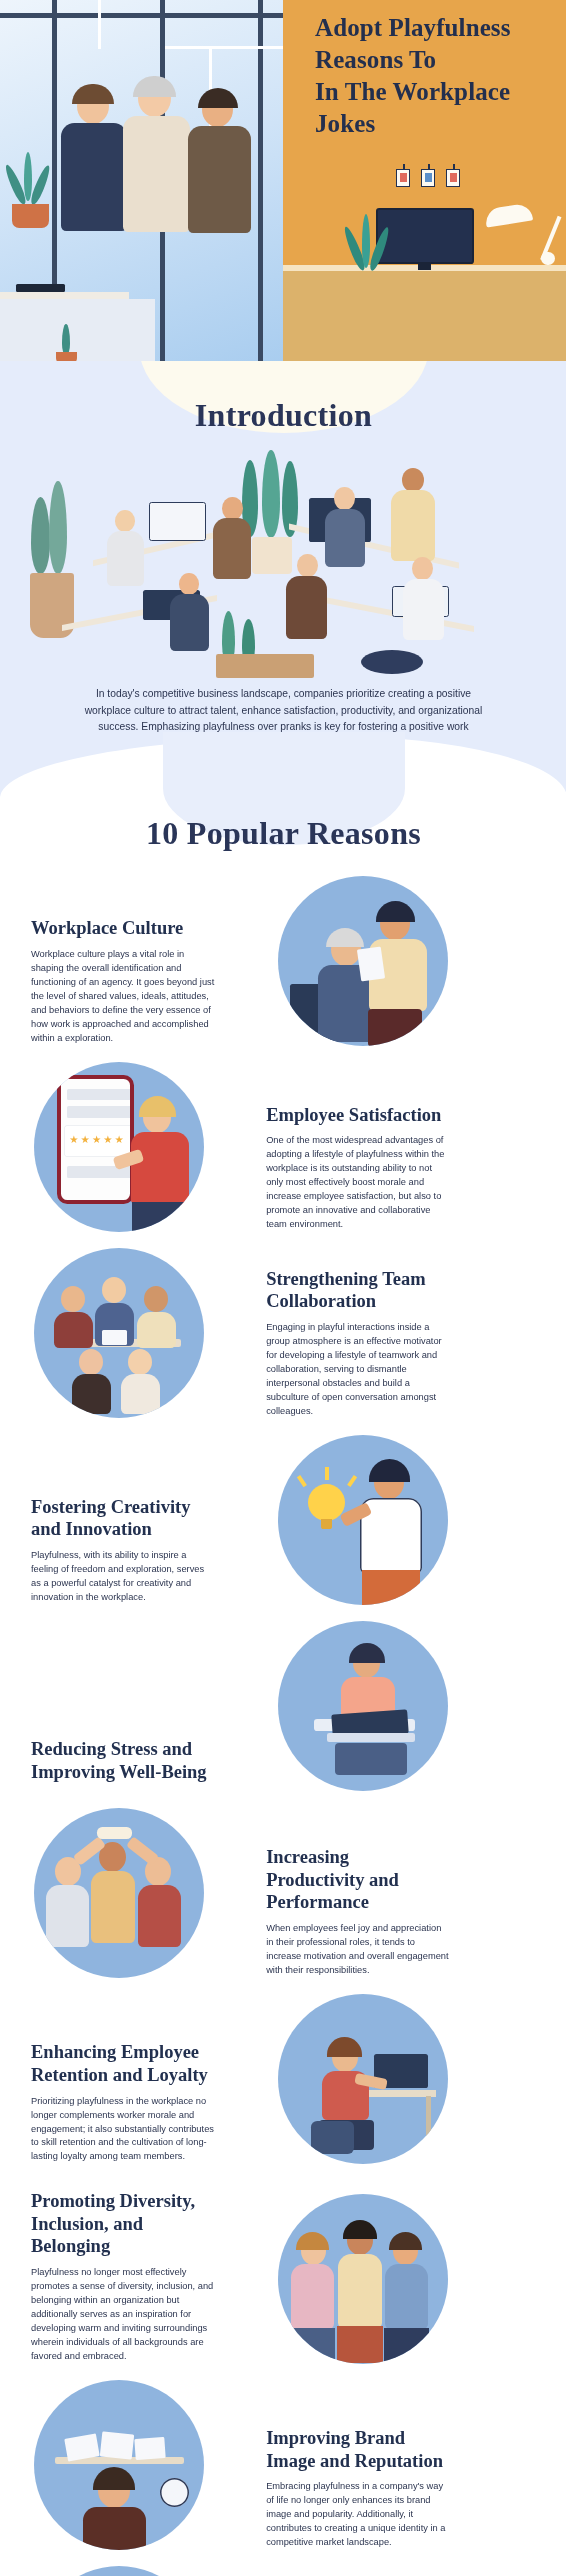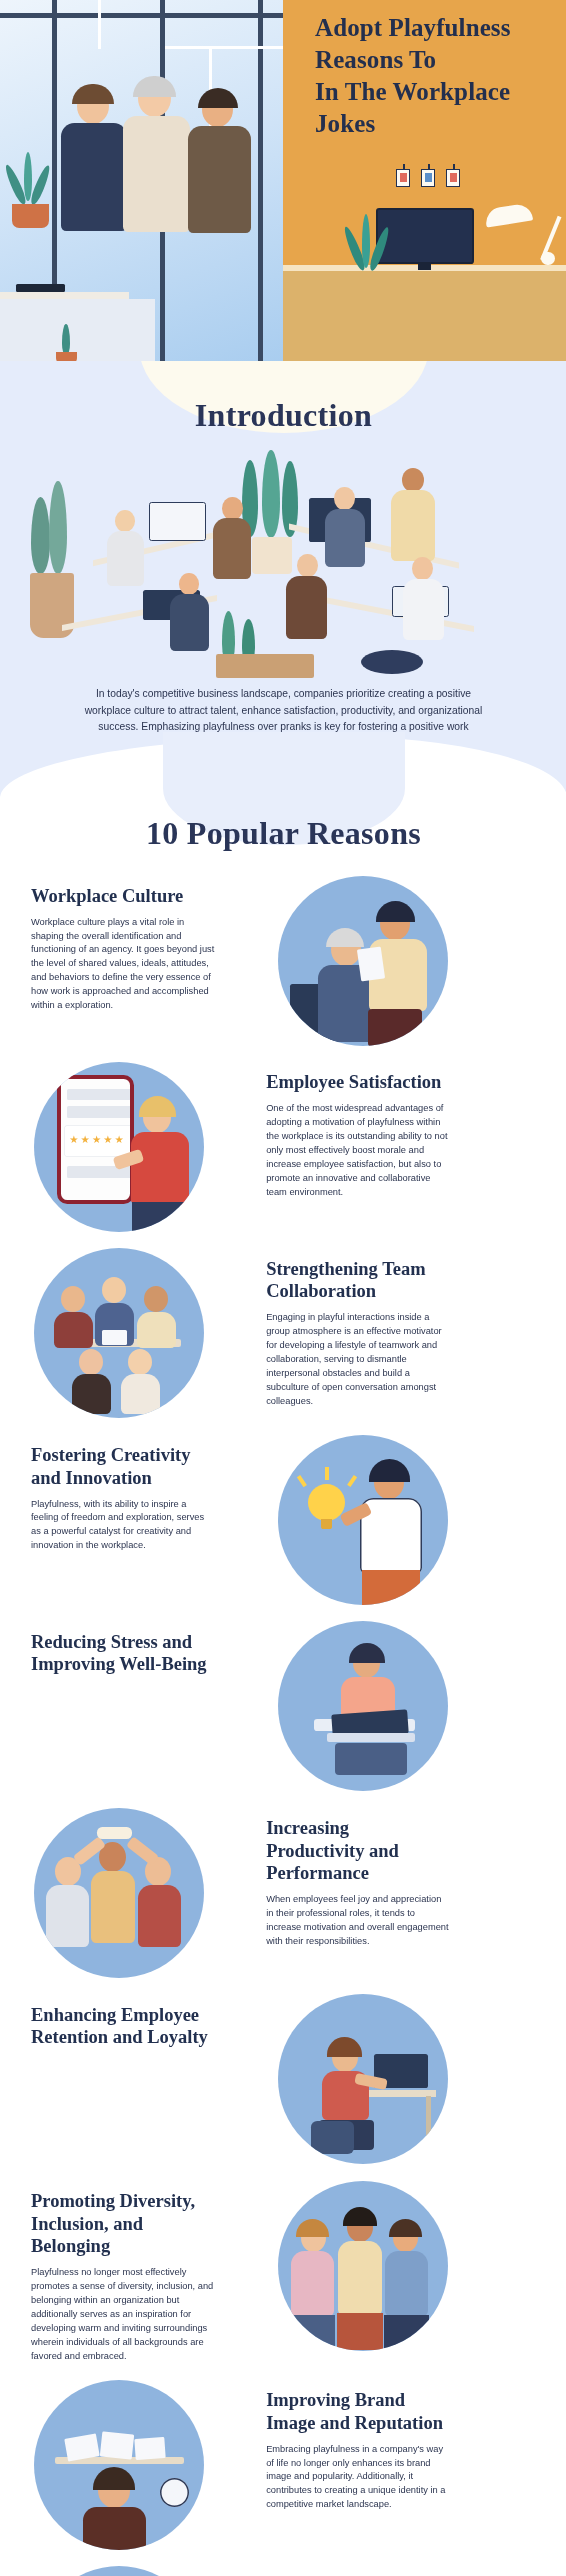--- a/index.html
+++ b/index.html
@@ -75,21 +75,21 @@
   }
 
   
   .reasons-head { position: relative; background: #ffffff; padding: 17.5px 0 3.1px; }
   .reasons-head::before {
     content:''; position:absolute; left: 50%; top: -65px; transform: translateX(-50%);
     width: 242px; height: 113px; background: #e8eefb; border-radius: 0 0 50% 50%;
   }
   .reasons { background: #ffffff; padding: 9.3px 0 10.3px; }
 
-  .row { display: flex; align-items: flex-start; width: 482px; padding: 7.2px 0 5.2px; }
+  .row { display: flex; align-items: flex-end; width: 482px; padding: 7.2px 0 5.2px; }
   .row.rev { flex-direction: row-reverse; }
   .col-text { width: 281px; padding: 13.4px 28px 0 31px; }
   .row.rev .col-text { padding: 13.4px 31px 0 28px; }
   .col-art { width: 286px; display: flex; justify-content: center; align-items: flex-start; padding-top: 4.1px; }
 
   .r-title {
     font-family: "Liberation Serif", serif; font-weight: 700;
     font-size: 18.5px; line-height: 1.22; color: #22304f; margin-bottom: 8.2px;
   }
   .r-body { font-size: 9.3px; line-height: 1.5; color: #2c3550; }
@@ -256,21 +256,21 @@
           <div class="fig body-sh" style="left:91px;top:63px;width:58px;height:72px;background:#f1dcae"></div>
           <div class="fig paper" style="left:81px;top:72px;width:24px;height:32px;transform:rotate(-8deg)"></div>
           <div class="fig" style="left:90px;top:133px;width:54px;height:38px;background:#5a2a2a;border-radius:4.1px"></div>
         </div>
       </div>
     </div>
 
     <div class="row rev">
       <div class="col-text">
         <div class="r-title">Employee Satisfaction</div>
-        <div class="r-body">One of the most widespread advantages of adopting a motivation of playfulness within the workplace is its outstanding ability to not only most effectively boost morale and increase employee satisfaction, but also to promote an innovative and collaborative team environment.</div>
+        <div class="r-body">One of the most widespread advantages of adopting a lifestyle of playfulness within the workplace is its outstanding ability to not only most effectively boost morale and increase employee satisfaction, but also to promote an innovative and collaborative team environment.</div>
       </div>
       <div class="col-art">
         <div class="circ">
           <div class="phone-frame" style="left:23px;top:13.4px">
             <div class="fig paper" style="left:6.2px;top:9.3px;width:64px;height:11.3px;background:#e3e7ee"></div>
             <div class="fig paper" style="left:6.2px;top:27px;width:64px;height:11.3px;background:#e3e7ee"></div>
             <div class="fig paper" style="left:4.1px;top:47px;width:69px;height:30px;background:#ffffff;box-shadow:0 0 0 0.5px #dfe3ea">
               <div style="padding:8.2px 4.1px 0;display:flex;gap:2.1px">
                 <span class="star">★</span>
                 <span class="star">★</span>
@@ -367,20 +367,21 @@
           <div class="fig limb" style="left:39px;top:37px;width:33px;height:12.4px;background:#f0c49e;transform:rotate(-38deg)"></div>
           <div class="fig limb" style="left:92px;top:37px;width:33px;height:12.4px;background:#edbd95;transform:rotate(38deg)"></div>
           <div class="fig" style="left:63px;top:19.6px;width:35px;height:11.3px;background:#f7f0e0;border-radius:5.2px"></div>
         </div>
       </div>
     </div>
 
     <div class="row">
       <div class="col-text">
         <div class="r-title">Enhancing Employee Retention and Loyalty</div>
+        <div class="r-body">Prioritizing playfulness in the workplace no longer complements worker morale and engagement; it also substantially contributes to skill retention and the cultivation of long-lasting loyalty among team members.</div>
       </div>
       <div class="col-art">
         <div class="circ">
           <div class="fig" style="left:72px;top:96px;width:86px;height:6.2px;background:#e7dcc8"></div>
           <div class="fig" style="left:78px;top:102px;width:5.2px;height:49px;background:#cbbda3"></div>
           <div class="fig" style="left:148px;top:102px;width:5.2px;height:49px;background:#cbbda3"></div>
           <div class="fig screen" style="left:96px;top:60px;width:54px;height:34px"></div>
           <div class="fig head" style="left:54px;top:49px;width:26px;height:29px;background:#eab98e"></div>
           <div class="fig" style="left:49px;top:43px;width:35px;height:19.6px;background:#7d4a2c;border-radius:18.5px 18.5px 0 0"></div>
           <div class="fig body-sh" style="left:44px;top:77px;width:47px;height:49px;background:#cf5b4e"></div>

